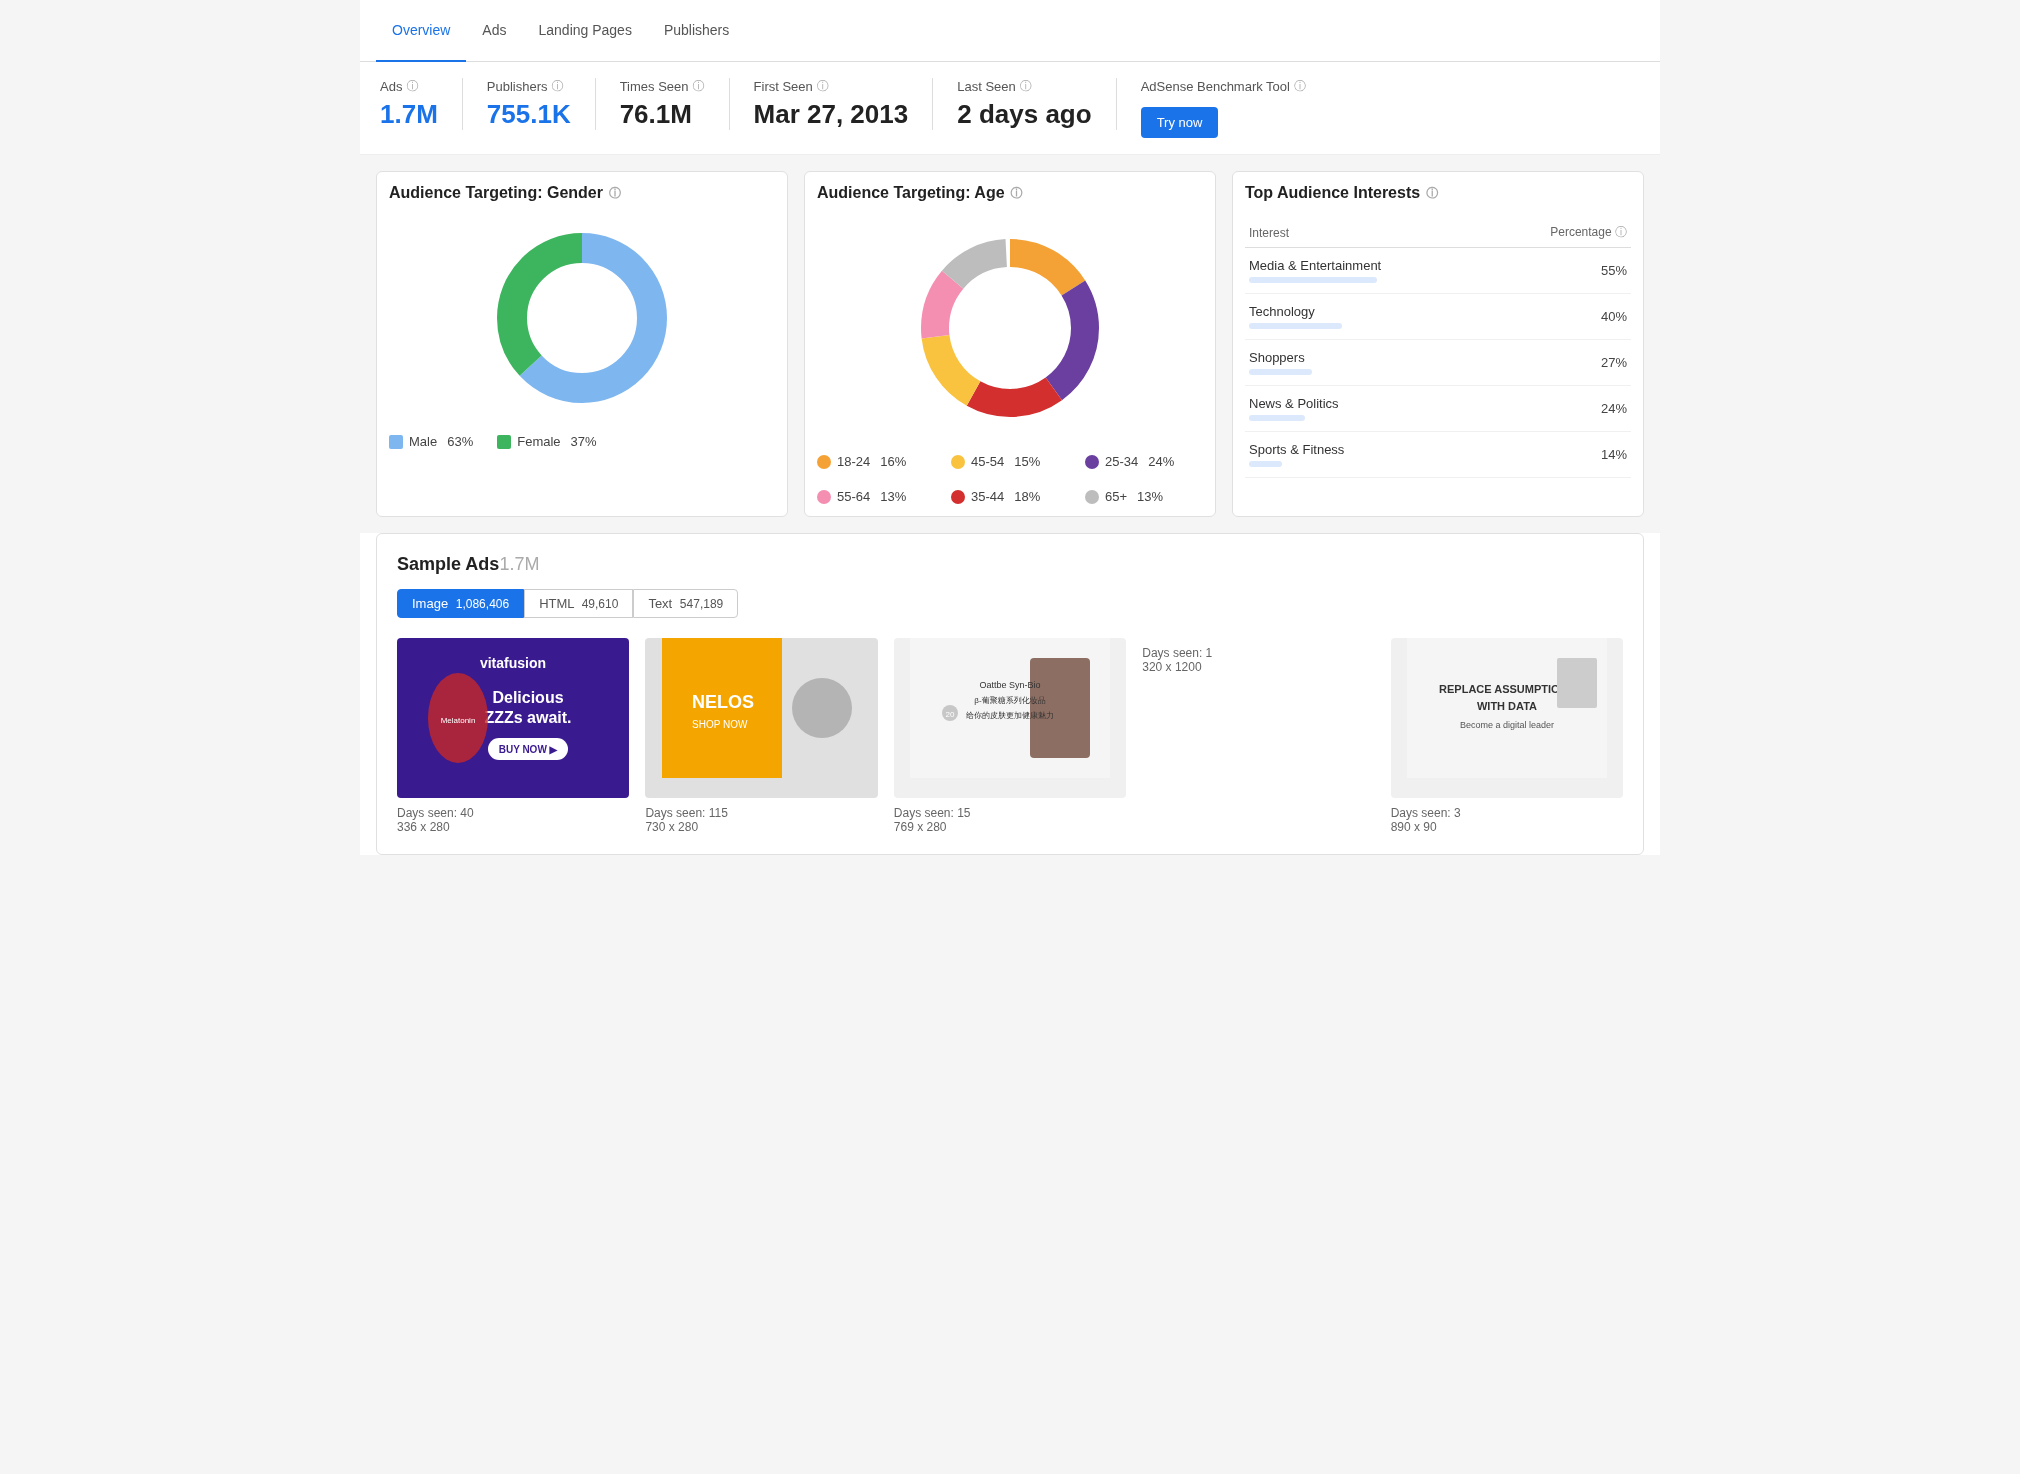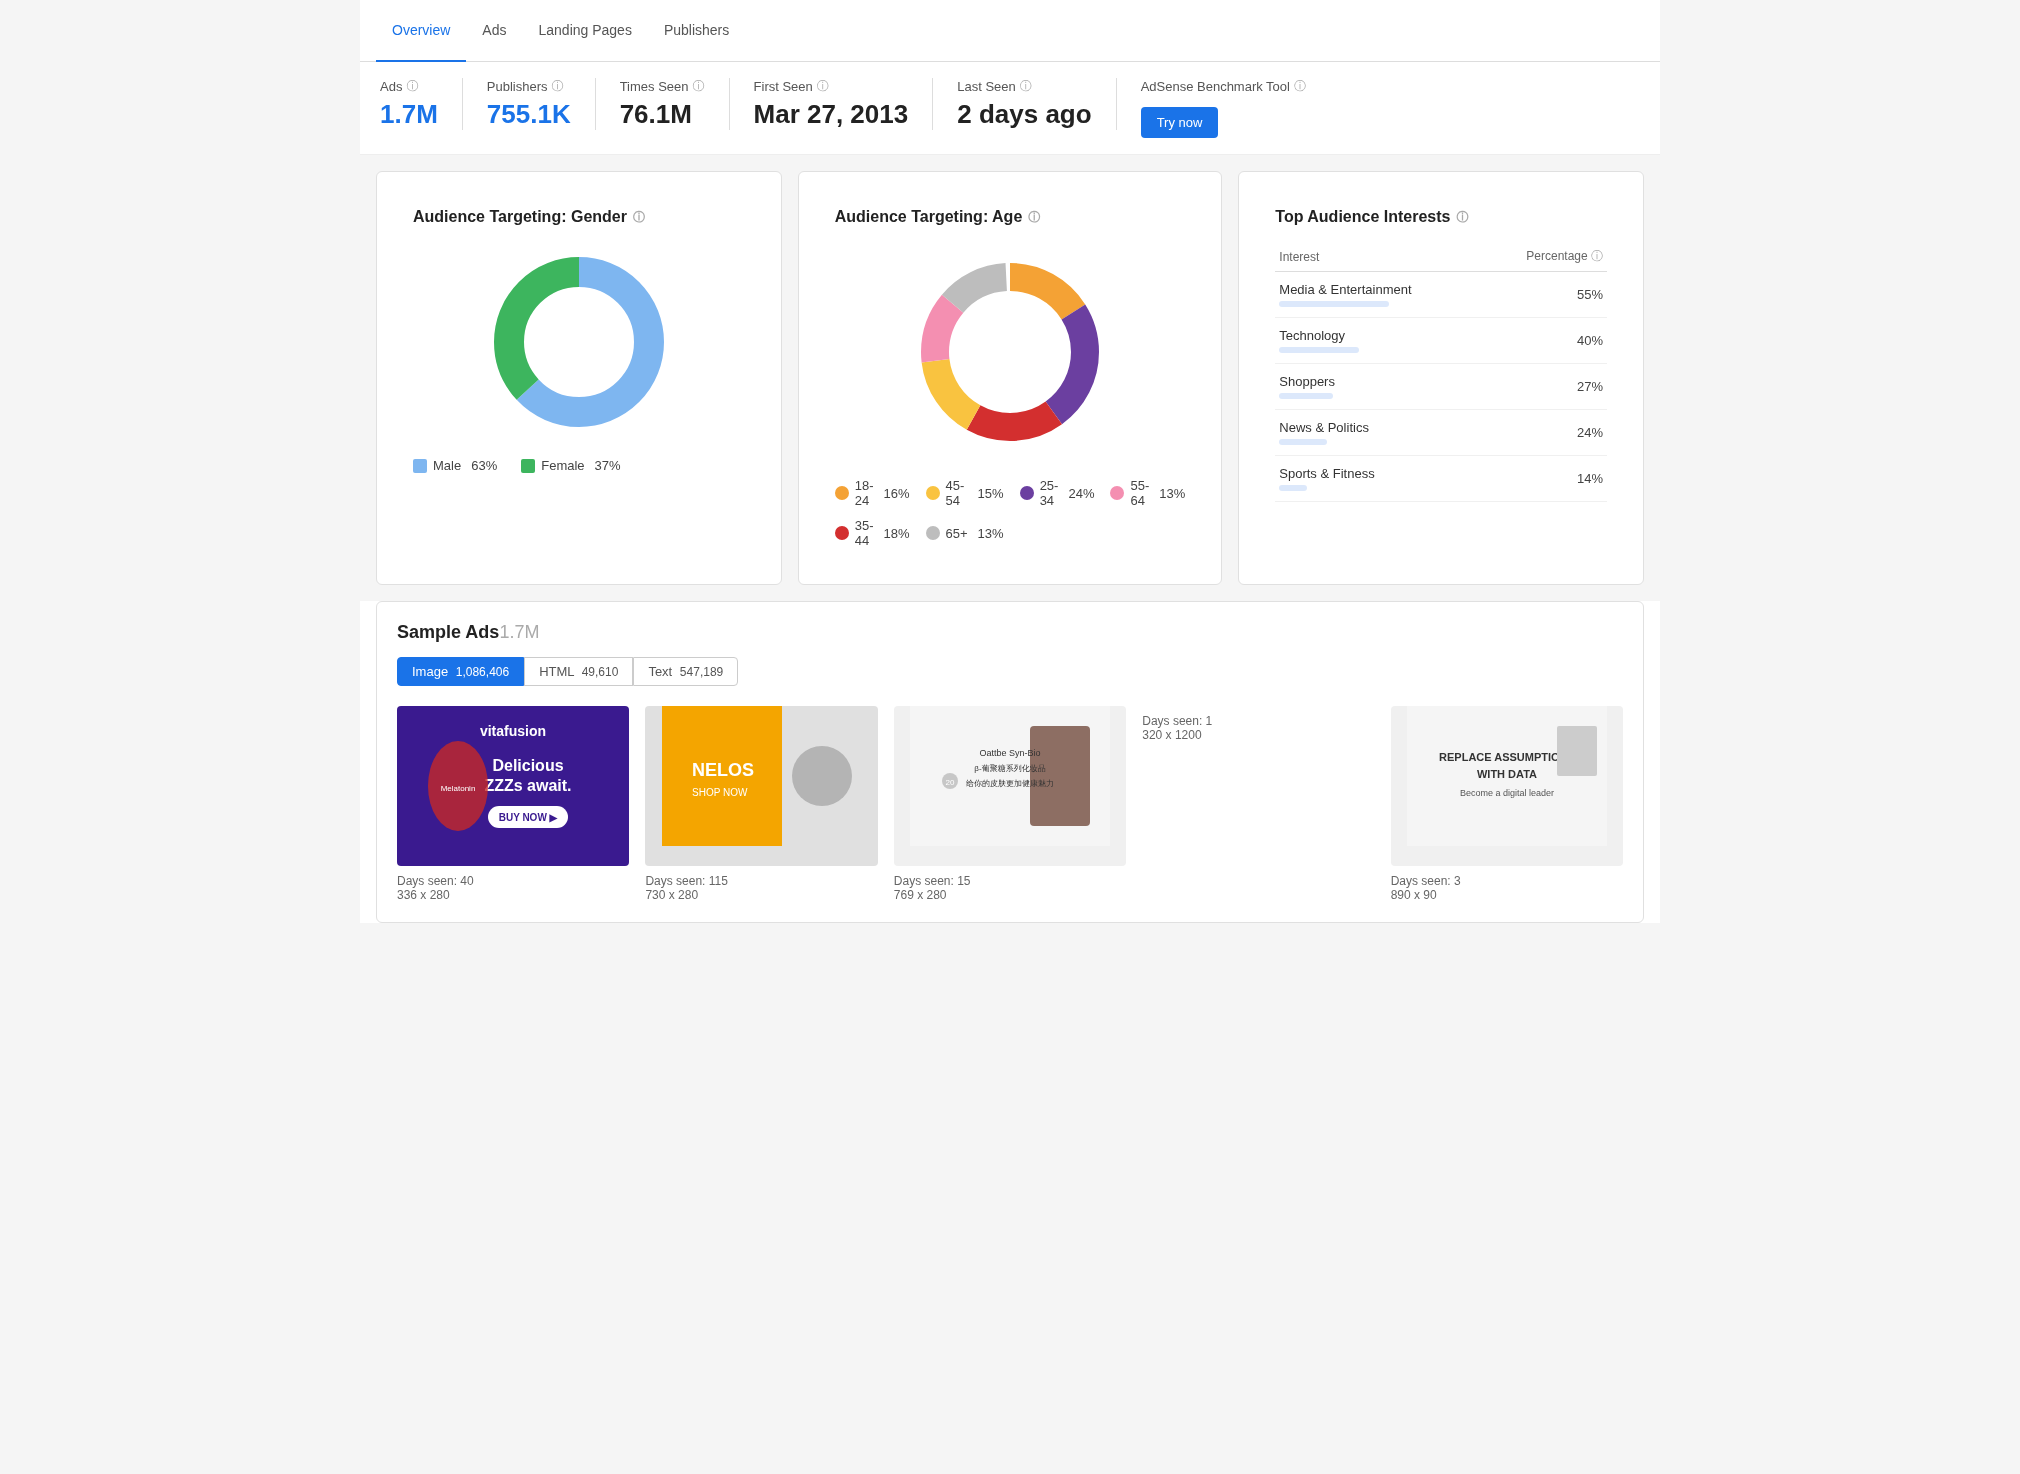--- a/index.html
+++ b/index.html
@@ -17,21 +17,21 @@
     .stat-item { padding: 0 24px 0 0; border-right: 1px solid #ddd; margin-right: 24px; }
     .stat-item:last-child { border-right: none; }
     .stat-label { font-size: 13px; color: #555; display: flex; align-items: center; gap: 4px; margin-bottom: 4px; }
     .stat-value { font-size: 26px; font-weight: 700; color: #1a73e8; }
     .stat-value.dark { color: #222; }
     .info-icon { color: #aaa; font-size: 12px; cursor: pointer; }
     .try-now-btn { background: #1a73e8; color: #fff; border: none; border-radius: 4px; padding: 8px 16px; font-size: 13px; cursor: pointer; font-weight: 500; }
 
     
     .cards-row { display: flex; gap: 16px; padding: 16px; background: #f5f5f5; }
-    .card { background: #fff; border: 1px solid #e0e0e0; border-radius: 6px; padding: 36px; flex: 1; }
+    .card { background: #fff; border: 1px solid #e0e0e0; border-radius: 6px; padding: 12px; flex: 1; }
     .card-title { font-size: 16px; font-weight: 700; color: #222; margin-bottom: 16px; display: flex; align-items: center; gap: 6px; }
 
     
     .chart-container { display: flex; justify-content: center; margin: 16px 0; }
     .legend { display: flex; flex-wrap: wrap; gap: 8px 24px; margin-top: 12px; }
     .legend-item { display: flex; align-items: center; gap: 6px; font-size: 13px; }
     .legend-dot { width: 14px; height: 14px; border-radius: 2px; flex-shrink: 0; }
     .legend-label { color: #444; }
     .legend-pct { color: #444; margin-left: 4px; }
 
@@ -162,21 +162,21 @@
         <svg width="220" height="220" viewBox="0 0 220 220">
 
           <circle cx="110" cy="110" r="75" fill="none" stroke="#f4a235" stroke-width="28" stroke-dasharray="75.4 471.24" stroke-dashoffset="0" transform="rotate(-90 110 110)"></circle>
           <circle cx="110" cy="110" r="75" fill="none" stroke="#6b3fa0" stroke-width="28" stroke-dasharray="113.1 471.24" stroke-dashoffset="-75.4" transform="rotate(-90 110 110)"></circle>
           <circle cx="110" cy="110" r="75" fill="none" stroke="#d32f2f" stroke-width="28" stroke-dasharray="84.8 471.24" stroke-dashoffset="-188.5" transform="rotate(-90 110 110)"></circle>
           <circle cx="110" cy="110" r="75" fill="none" stroke="#f9c340" stroke-width="28" stroke-dasharray="70.7 471.24" stroke-dashoffset="-273.3" transform="rotate(-90 110 110)"></circle>
           <circle cx="110" cy="110" r="75" fill="none" stroke="#f48fb1" stroke-width="28" stroke-dasharray="61.3 471.24" stroke-dashoffset="-344.0" transform="rotate(-90 110 110)"></circle>
           <circle cx="110" cy="110" r="75" fill="none" stroke="#bdbdbd" stroke-width="28" stroke-dasharray="61.3 471.24" stroke-dashoffset="-405.3" transform="rotate(-90 110 110)"></circle>
         </svg>
       </div>
-      <div class="legend" style="display:grid; grid-template-columns:1fr 1fr 1fr 1fr; gap:10px 16px;">
+      <div class="legend" style="display:grid; grid-template-columns:1fr 1fr 1fr; gap:20px 16px;">
         <div class="legend-item">
           <div class="legend-dot" style="background:#f4a235; border-radius:50%;"></div>
           <span class="legend-label">18-24</span>
           <span class="legend-pct">16%</span>
         </div>
         <div class="legend-item">
           <div class="legend-dot" style="background:#f9c340; border-radius:50%;"></div>
           <span class="legend-label">45-54</span>
           <span class="legend-pct">15%</span>
         </div>

